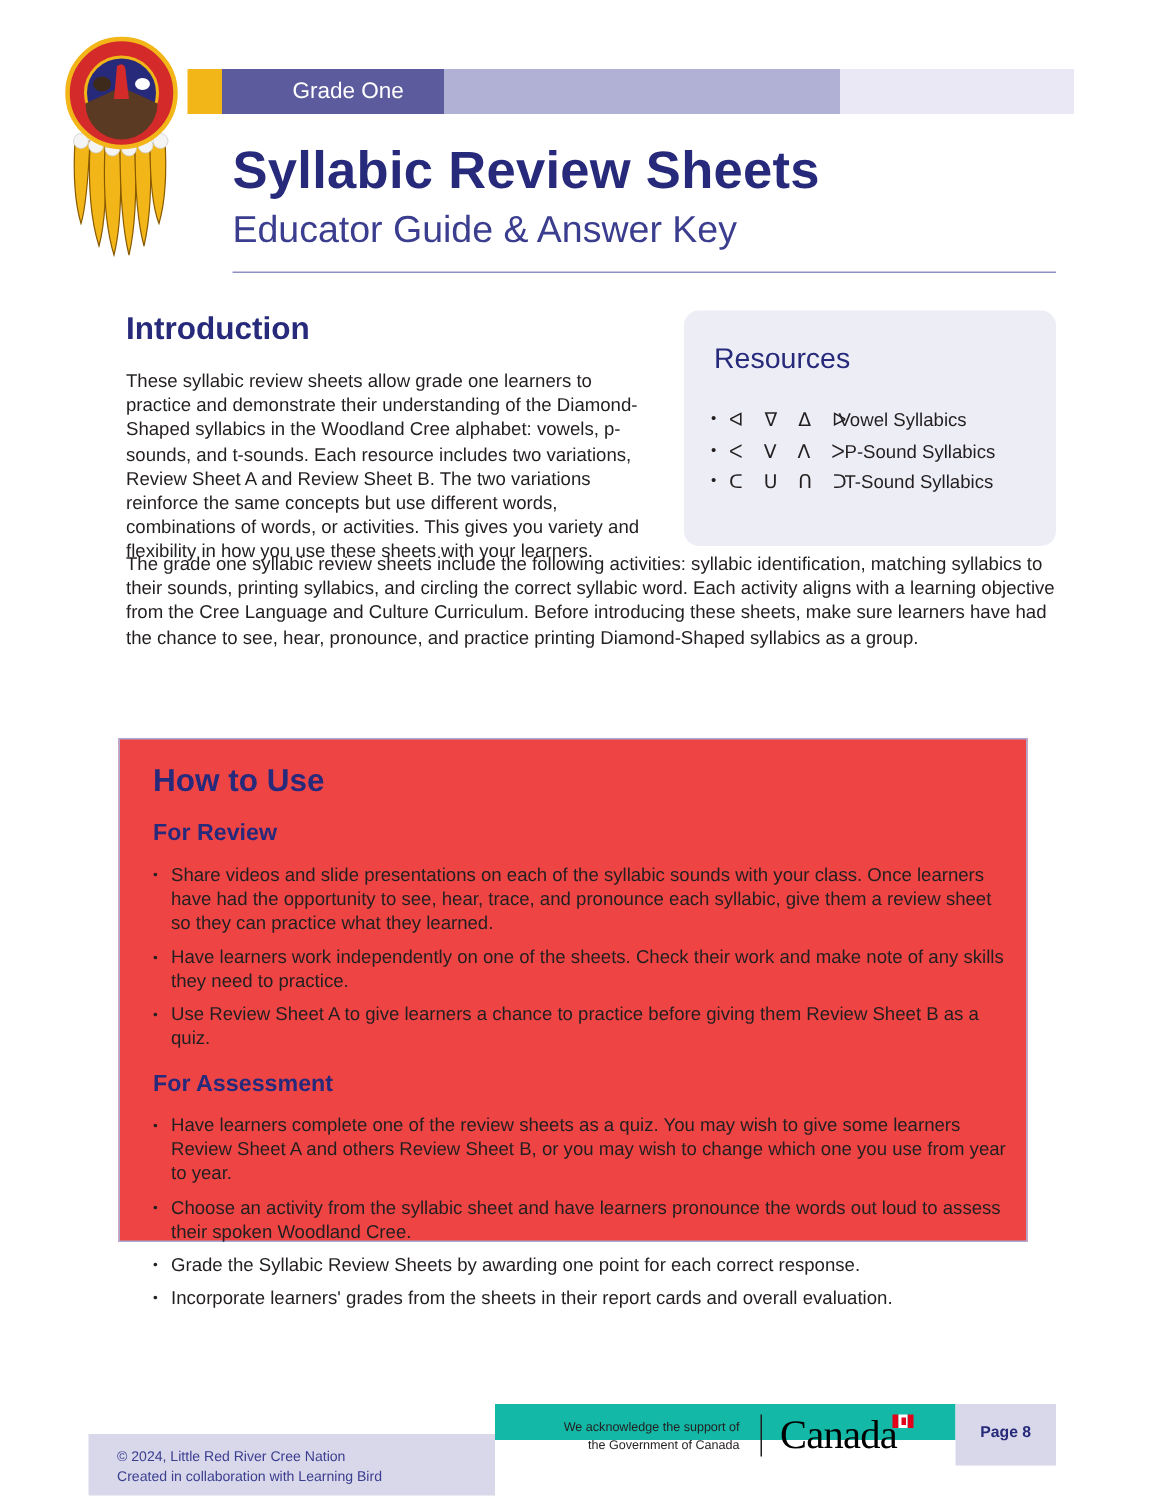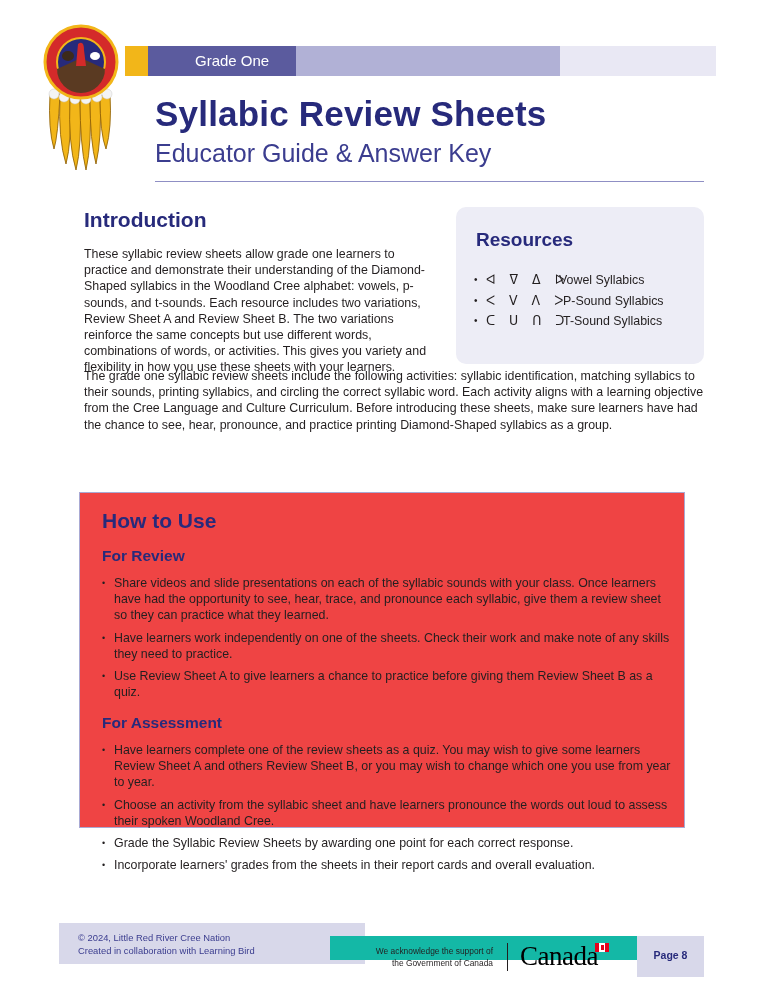--- a/index.html
+++ b/index.html
@@ -20,21 +20,21 @@
     .title { position: absolute; left: 155px; top: 94px; font-size: 35px; font-weight: bold; color: #272a7b; letter-spacing: 0.2px; text-align: right; }
     .subtitle { position: absolute; left: 155px; top: 139px; font-size: 25px; color: #3b3d8f; font-weight: normal; }
     .title-rule { position: absolute; left: 155px; top: 181px; width: 549px; height: 1px; background: #8f8fc4; }
 
     
     .intro-heading { position: absolute; left: 84px; top: 208px; font-size: 21px; font-weight: bold; color: #272a7b; }
     .intro-text { position: absolute; left: 84px; top: 246px; width: 355px; font-size: 12.4px; line-height: 16.2px; color: #231f20; }
 
     
     .resources { position: absolute; left: 456px; top: 207px; width: 248px; height: 157px; background: #ededf6; border-radius: 10px; }
-    .res-heading { position: absolute; left: 20px; top: 22px; font-size: 19px; font-weight: bold; color: #272a7b; }
+    .res-heading { position: absolute; left: 20px; top: 22px; font-size: 19px; font-weight: normal; color: #272a7b; }
     .res-list { position: absolute; left: 18px; top: 63px; list-style: none; }
     .res-item { font-size: 12.4px; line-height: 20.7px; color: #231f20; white-space: nowrap; display: flex; align-items: center; }
     .res-bullet { width: 12px; font-size: 10px; }
     .res-glyphs { display: inline-block; width: 77px; letter-spacing: 5px; font-family: "DejaVu Sans", sans-serif; font-size: 12.5px; }
     .res-item:first-child .res-glyphs { width: 73px; }
 
     .activities-text { position: absolute; left: 84px; top: 368px; width: 625px; font-size: 12.4px; line-height: 16.2px; color: #231f20; }
 
     
     .howto { position: absolute; left: 79px; top: 492px; width: 606px; height: 336px; border: 1.5px solid #a9a9d3; background: #ef4444; }
@@ -42,21 +42,21 @@
     .sub-heading { position: absolute; left: 22px; font-size: 15.5px; color: #272a7b; }
     .sub-review { top: 54px; }
     .sub-assess { top: 221px; }
     .bullet-list { position: absolute; left: 22px; width: 570px; list-style: none; }
     .list-review { top: 82px; }
     .list-assess { top: 249px; }
     .bullet-item { position: relative; padding-left: 12px; font-size: 12.4px; line-height: 16.2px; color: #231f20; margin-bottom: 6px; }
     .bullet-item::before { content: "•"; position: absolute; left: 0; top: 0; font-size: 9px; }
 
     
-    .footer-left { position: absolute; left: 59px; top: 923px; width: 306px; height: 41px; background: #d8d8ea; padding-left: 36px; }
+    .footer-left { position: absolute; left: 59px; top: 956px; width: 271px; height: 41px; background: #d8d8ea; padding-left: 36px; }
     .footer-left-text { position: absolute; left: 19px; top: 9px; font-size: 9.4px; line-height: 12.5px; color: #3b3d8f; }
     .footer-mid { position: absolute; left: 330px; top: 936px; width: 307px; height: 24px; background: #14b8a6; }
     .ack-text { position: absolute; right: 144px; top: 10px; font-size: 8.4px; line-height: 11.8px; color: #231f20; text-align: right; white-space: nowrap; }
     .ack-divider { position: absolute; left: 177px; top: 7px; width: 1px; height: 28px; background: #231f20; }
     .canada-word { position: absolute; left: 190px; top: 5px; font-family: "Liberation Serif", "DejaVu Serif", serif; font-size: 27px; color: #000000; letter-spacing: -0.5px; }
     .canada-flag { position: absolute; left: 265px; top: 7px; width: 14px; height: 9px; display: flex; }
     .flag-red { width: 4px; background: #e3001b; }
     .flag-white { flex: 1; background: #ffffff; position: relative; }
     .flag-leaf { position: absolute; left: 1.5px; top: 1.5px; width: 3px; height: 5px; background: #e3001b; }
     .footer-right { position: absolute; left: 637px; top: 936px; width: 67px; height: 41px; background: #d8d8ea; }

